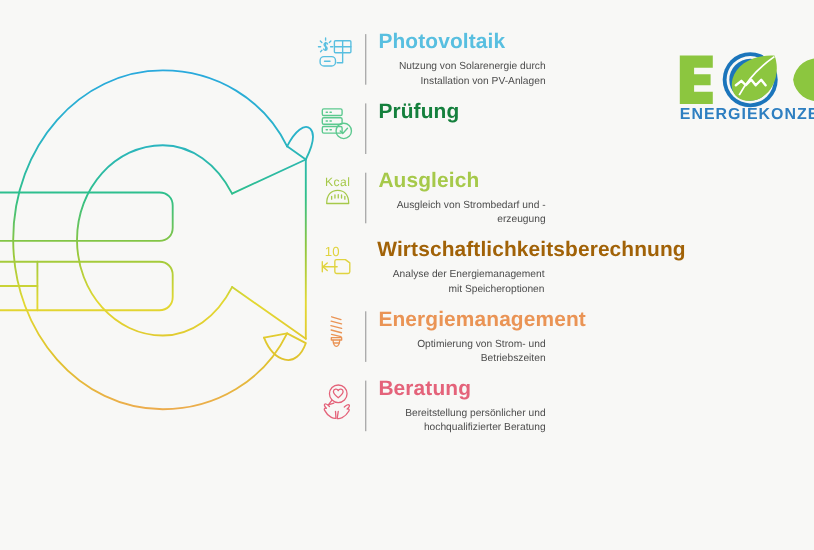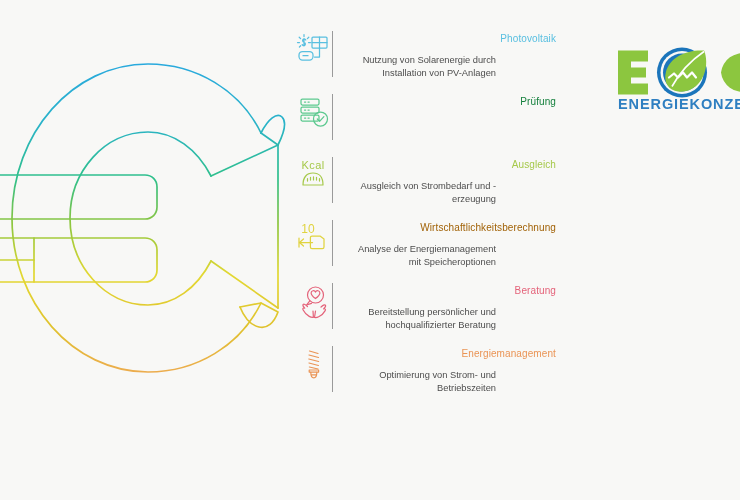--- a/index.html
+++ b/index.html
@@ -47,46 +47,45 @@
     align-items: flex-start;
     margin-bottom: 13px;
   }
 
   .svc-icon {
     width: 44px;
     min-width: 44px;
     height: 46px;
     display: flex;
     align-items: flex-start;
-    justify-content: flex-end;
+    justify-content: flex-start;
     padding-top: 2px;
     box-sizing: border-box;
   }
 
   .svc-rule {
     width: 1px;
     align-self: stretch;
     background: #9a9a9a;
     margin: 1px 11px 3px 0;
     min-height: 46px;
   }
 
   .svc-body {
     flex: 1;
     padding-top: 0px;
   }
 
   .svc-title {
-    font-size: 10px;
+    font-size: 19px;
     line-height: 17px;
-    font-weight: 400;
+    font-weight: 700;
     letter-spacing: 0.1px;
     margin: 0 0 7px 0;
     white-space: nowrap;
-    text-align: right;
   }
 
   .svc-desc {
     font-size: 9.3px;
     line-height: 12.6px;
     color: #4d4d4d;
     margin: 0;
     max-width: 152px;
     text-align: right;
   }
@@ -250,54 +249,54 @@
       </div>
       <div class="svc-rule"></div>
       <div class="svc-body">
         <div class="svc-title" style="color:#a16207">Wirtschaftlichkeitsberechnung</div>
         <div class="svc-desc">Analyse der Energiemanagement mit Speicheroptionen</div>
       </div>
     </div>
 
     <div class="service">
       <div class="svc-icon">
-        <svg width="36" height="40" viewBox="0 0 36 40" fill="none" stroke="#e4637a" stroke-width="1.2" stroke-linecap="round" stroke-linejoin="round">
-
-          <circle cx="19.5" cy="11" r="8"></circle>
-          <path d="M13.8 16.8 L10.5 21 L15.5 19.4"></path>
-
-          <path d="M19.5 14.6 c-3.2-2.4-4.4-4-4.4-5.6 a2.3 2.3 0 0 1 4.4-0.9 a2.3 2.3 0 0 1 4.4 0.9 c0 1.6-1.2 3.2-4.4 5.6 z"></path>
-
-          <path d="M11.5 22.5 c-1.6-1.6-3.4-3-4.3-2.1 c-0.9 0.9 0.3 2.5 1.5 3.8 c-1.2-0.6-2.4 0.3-1.7 1.6 c0.9 1.8 3.3 5 6.2 6.6 c1.6 0.9 3 1 4.2 0.9 L17 27"></path>
-
-          <path d="M25 23 c1.7-1.5 3.6-2.8 4.4-1.8 c0.8 1-0.5 2.5-1.8 3.7 c1.3-0.5 2.4 0.5 1.6 1.7 c-1 1.8-3.5 4.8-6.5 6.2 c-1.6 0.8-3 0.9-4.2 0.7 L19.5 27"></path>
-        </svg>
-      </div>
-      <div class="svc-rule"></div>
-      <div class="svc-body">
-        <div class="svc-title" style="color:#e4637a">Beratung</div>
-        <div class="svc-desc">Bereitstellung persönlicher und hochqualifizierter Beratung</div>
-      </div>
-    </div>
-
-    <div class="service">
-      <div class="svc-icon">
         <svg width="36" height="40" viewBox="0 0 36 40" fill="none" stroke="#ea9455" stroke-width="1.2" stroke-linecap="round" stroke-linejoin="round">
 
           <path d="M13.5 4 L22 6.5 M13 8 L22.5 10.5 M12.8 12 L22.6 14.5 M13 16 L22.4 18.5 M13.4 20 L22 22"></path>
 
           <path d="M13.2 23 h9.4 v2.1 h-9.4 z"></path>
           <path d="M14.8 25.3 c0 3.4 1.5 5.6 3 5.6 c1.5 0 3-2.2 3-5.6"></path>
           <path d="M15.5 27.8 h4.7"></path>
         </svg>
       </div>
       <div class="svc-rule"></div>
       <div class="svc-body">
         <div class="svc-title" style="color:#ea9455">Energiemanagement</div>
         <div class="svc-desc">Optimierung von Strom- und Betriebszeiten</div>
+      </div>
+    </div>
+
+    <div class="service">
+      <div class="svc-icon">
+        <svg width="36" height="40" viewBox="0 0 36 40" fill="none" stroke="#e4637a" stroke-width="1.2" stroke-linecap="round" stroke-linejoin="round">
+
+          <circle cx="19.5" cy="11" r="8"></circle>
+          <path d="M13.8 16.8 L10.5 21 L15.5 19.4"></path>
+
+          <path d="M19.5 14.6 c-3.2-2.4-4.4-4-4.4-5.6 a2.3 2.3 0 0 1 4.4-0.9 a2.3 2.3 0 0 1 4.4 0.9 c0 1.6-1.2 3.2-4.4 5.6 z"></path>
+
+          <path d="M11.5 22.5 c-1.6-1.6-3.4-3-4.3-2.1 c-0.9 0.9 0.3 2.5 1.5 3.8 c-1.2-0.6-2.4 0.3-1.7 1.6 c0.9 1.8 3.3 5 6.2 6.6 c1.6 0.9 3 1 4.2 0.9 L17 27"></path>
+
+          <path d="M25 23 c1.7-1.5 3.6-2.8 4.4-1.8 c0.8 1-0.5 2.5-1.8 3.7 c1.3-0.5 2.4 0.5 1.6 1.7 c-1 1.8-3.5 4.8-6.5 6.2 c-1.6 0.8-3 0.9-4.2 0.7 L19.5 27"></path>
+        </svg>
+      </div>
+      <div class="svc-rule"></div>
+      <div class="svc-body">
+        <div class="svc-title" style="color:#e4637a">Beratung</div>
+        <div class="svc-desc">Bereitstellung persönlicher und hochqualifizierter Beratung</div>
       </div>
     </div>
 
   </div>
 
   <svg class="logo" viewBox="0 0 140 62" xmlns="http://www.w3.org/2000/svg">
 
     <g fill="#8cc63f">
       <path d="M2 6 h30 v11 H15 v6 h15 v10 H15 v6 h17 v11 H2 Z"></path>
     </g>

